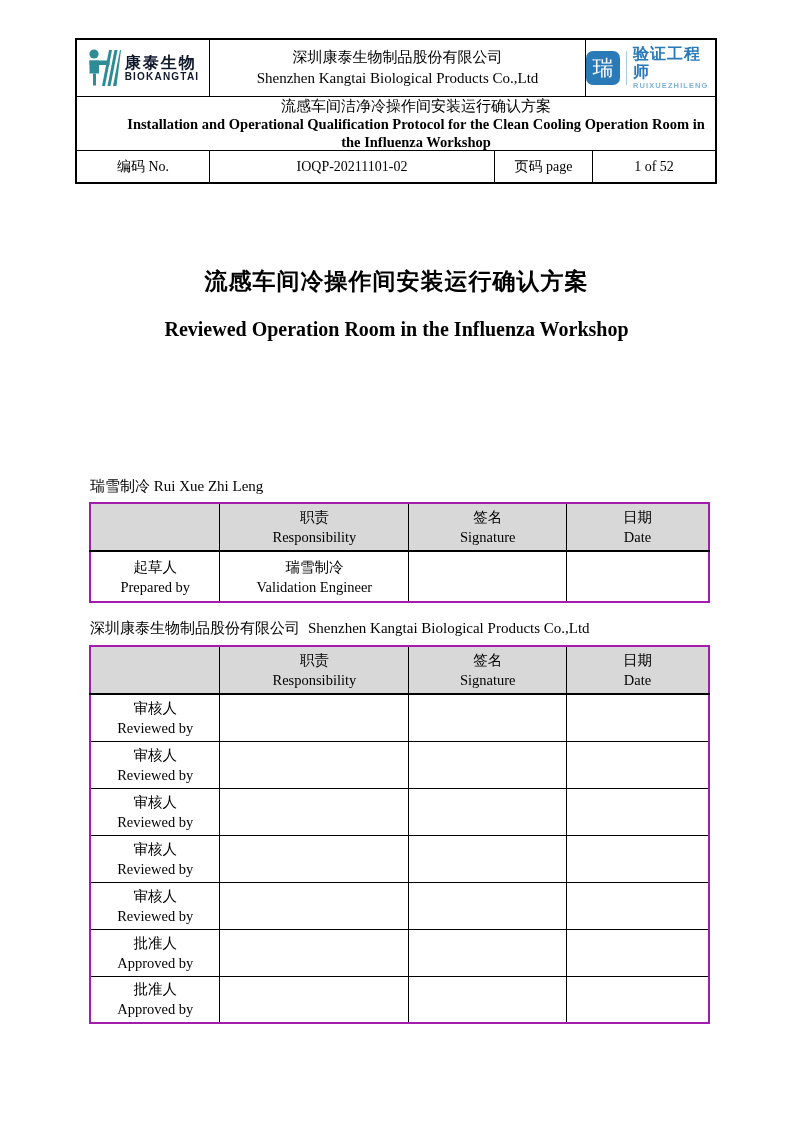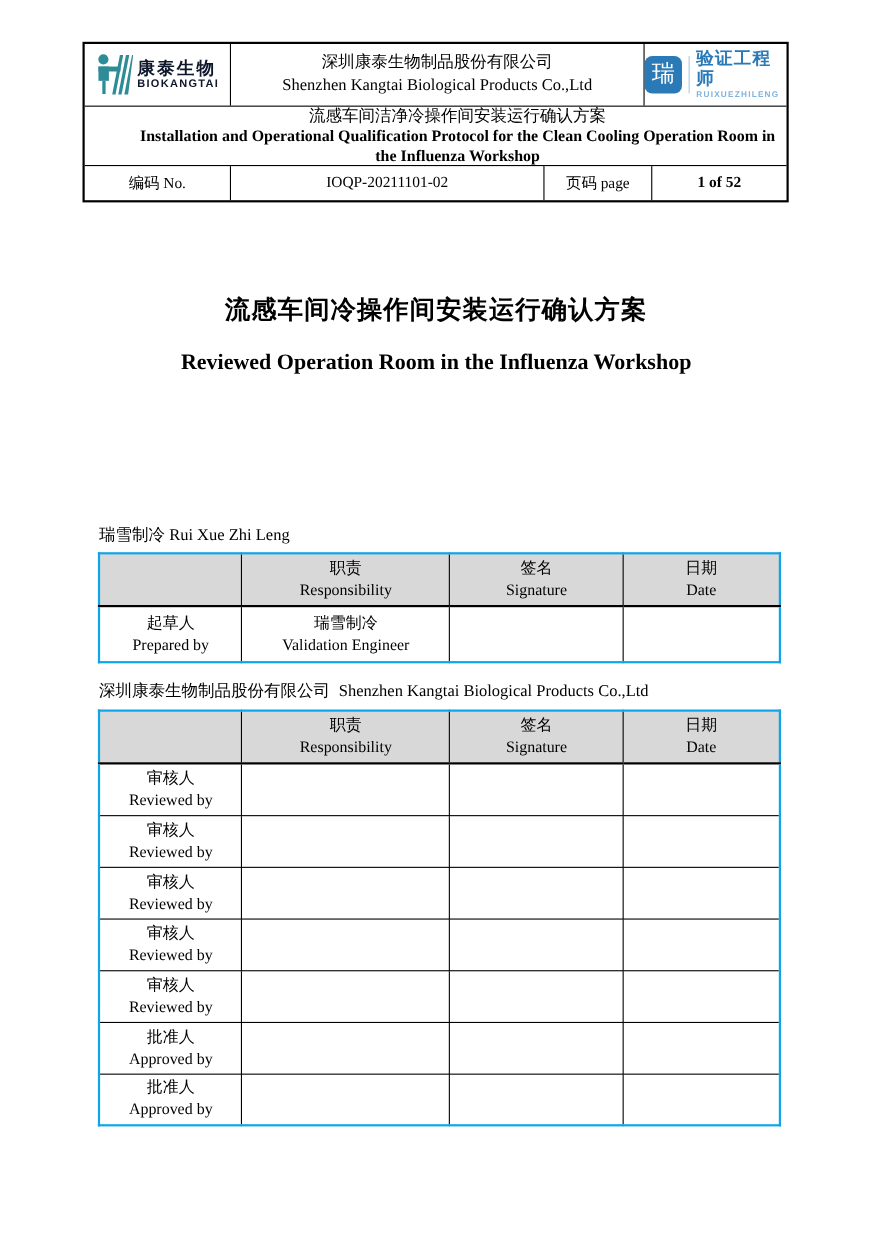--- a/index.html
+++ b/index.html
@@ -44,21 +44,21 @@
   .rx-en { color: #7FB3DC; font-size: 7.5px; font-weight: bold; letter-spacing: 1.1px; line-height: 10px; }
 
   .doc-title-cn { font-size: 15px; line-height: 18px; }
   .doc-title-en { font-size: 14.5px; font-weight: bold; line-height: 18px;
                   max-width: 610px; margin: 0 auto; }
 
   .hrow3 .hcell { font-size: 14px; height: 100%; }
   .h3c1 { width: 132px; }
   .h3c2 { width: 285px; }
   .h3c3 { width: 98px; }
-  .h3c4 { flex: 1; font-weight: bold; }
+  .h3c4 { flex: 1; }
 
   
   .main-title-cn {
     position: absolute; top: 266px; left: 0; width: 100%;
     text-align: center; font-size: 23px; font-weight: bold; letter-spacing: 1px;
   }
   .main-title-en {
     position: absolute; top: 312px; left: 0; width: 100%;
     text-align: center; font-size: 20px; font-weight: bold; line-height: 35px;
   }
@@ -66,21 +66,21 @@
   
   .section-label { position: absolute; left: 90px; font-size: 15px; }
   .section-label-1 { top: 477px; }
   .section-label-2 { top: 619px; }
   .section-label .en-part { margin-left: 8px; }
 
   
   table.sig {
     position: absolute; left: 89px; width: 621px;
     border-collapse: collapse; table-layout: fixed;
-    border: 2px solid #0ea5e9;
+    border: 2px solid #a21caf;
     font-size: 14.5px; text-align: center;
   }
   #table1 { top: 502px; }
   #table2 { top: 645px; }
   table.sig td, table.sig th {
     border: 1px solid #000; font-weight: normal; vertical-align: middle;
     line-height: 20px; padding: 2px 4px;
   }
   table.sig thead th { background: #D8D8D8; height: 48px; border-bottom: 2px solid #000; }
   #table1 tbody tr { height: 51px; }

